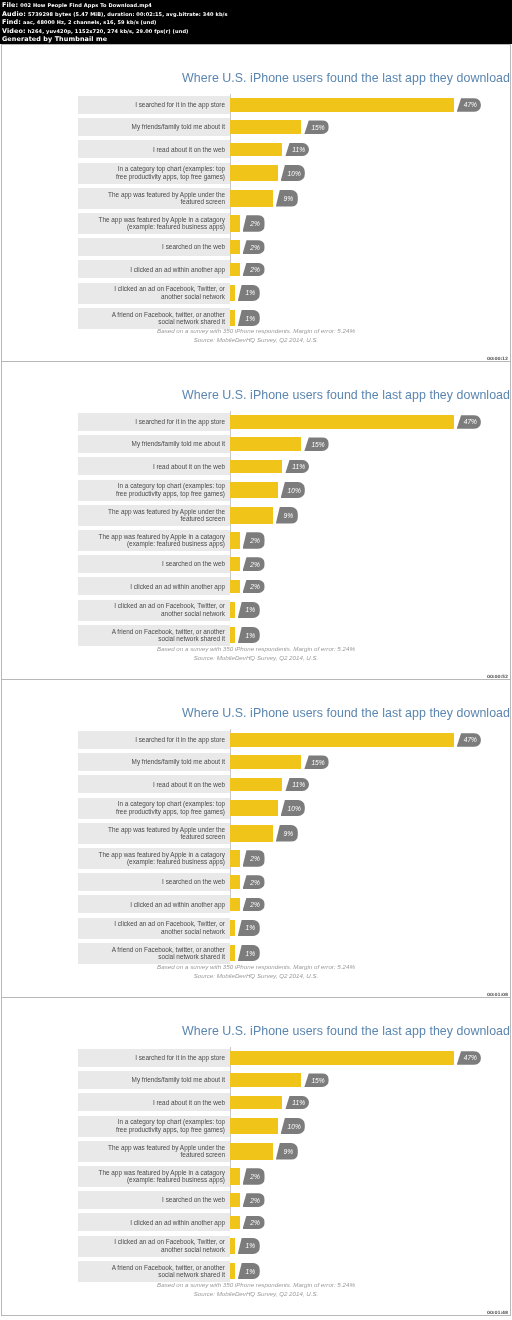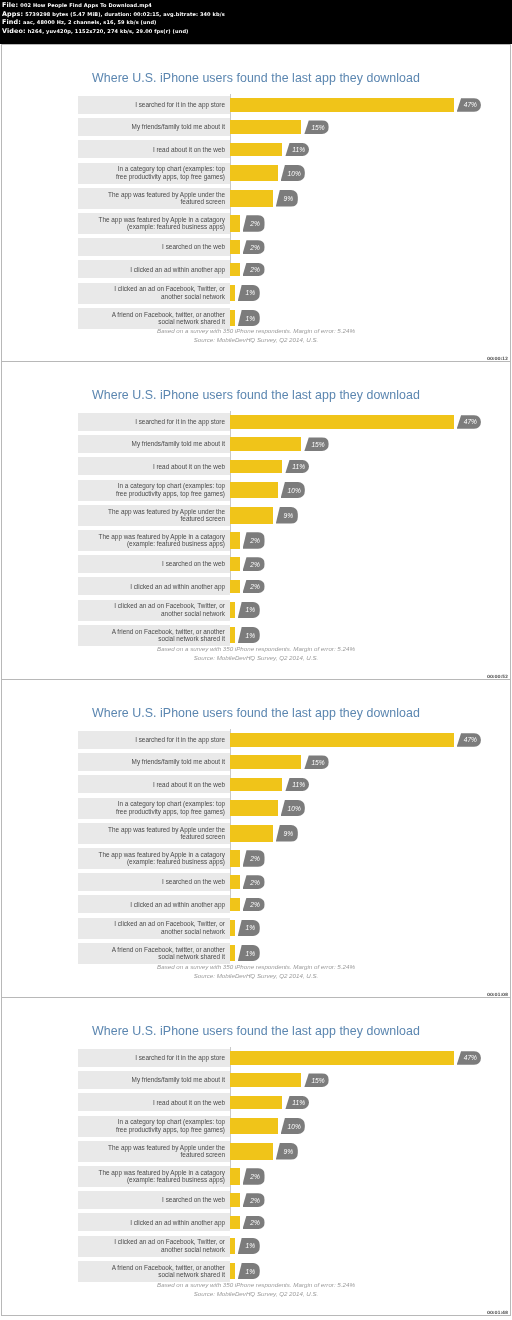--- a/index.html
+++ b/index.html
@@ -56,21 +56,21 @@
     position: absolute;
     left: 0; top: 0;
     width: 100%; height: 100%;
     background: #ffffff;
   }
 
   .chart-title {
     position: absolute;
     left: 0; right: 0;
     top: 26px;
-    text-align: center;
+    text-align: right;
     color: #5b86b0;
     font-size: 12.4px;
     font-weight: normal;
     letter-spacing: 0.05px;
   }
 
   .chart-body {
     position: absolute;
     left: 76px;
     top: 51px;
@@ -177,23 +177,24 @@
     color: #5c5c5c;
     font-family: "DejaVu Sans", sans-serif;
     letter-spacing: -0.1px;
   }
 </style>
 </head>
 <body>
 
 <div id="meta-header">
     <div class="meta-line"><span class="meta-key">File:</span> <span class="meta-val">002 How People Find Apps To Download.mp4</span></div>
-    <div class="meta-line"><span class="meta-key">Apps:</span> <span class="meta-val">5739298 bytes (5.47 MiB), duration: 00:02:15, avg.bitrate: 340 kb/s</span></div>
+    <div class="meta-line"><span class="meta-key">Audio:</span> <span class="meta-val">5739298 bytes (5.47 MiB), duration: 00:02:15, avg.bitrate: 340 kb/s</span></div>
     <div class="meta-line"><span class="meta-key">Find:</span> <span class="meta-val">aac, 48000 Hz, 2 channels, s16, 59 kb/s (und)</span></div>
     <div class="meta-line"><span class="meta-key">Video:</span> <span class="meta-val">h264, yuv420p, 1152x720, 274 kb/s, 29.00 fps(r) (und)</span></div>
+    <div class="meta-line"><span class="meta-key">Generated by Thumbnail me</span> <span class="meta-val"></span></div>
   </div>
 
 <div id="sheet">
     <div class="panel first">
       <div class="slide">
         <div class="chart-title">Where U.S. iPhone users found the last app they download</div>
         <div class="chart-body">
           <div class="axis-line"></div>
           <div class="row">
             <div class="row-label">

